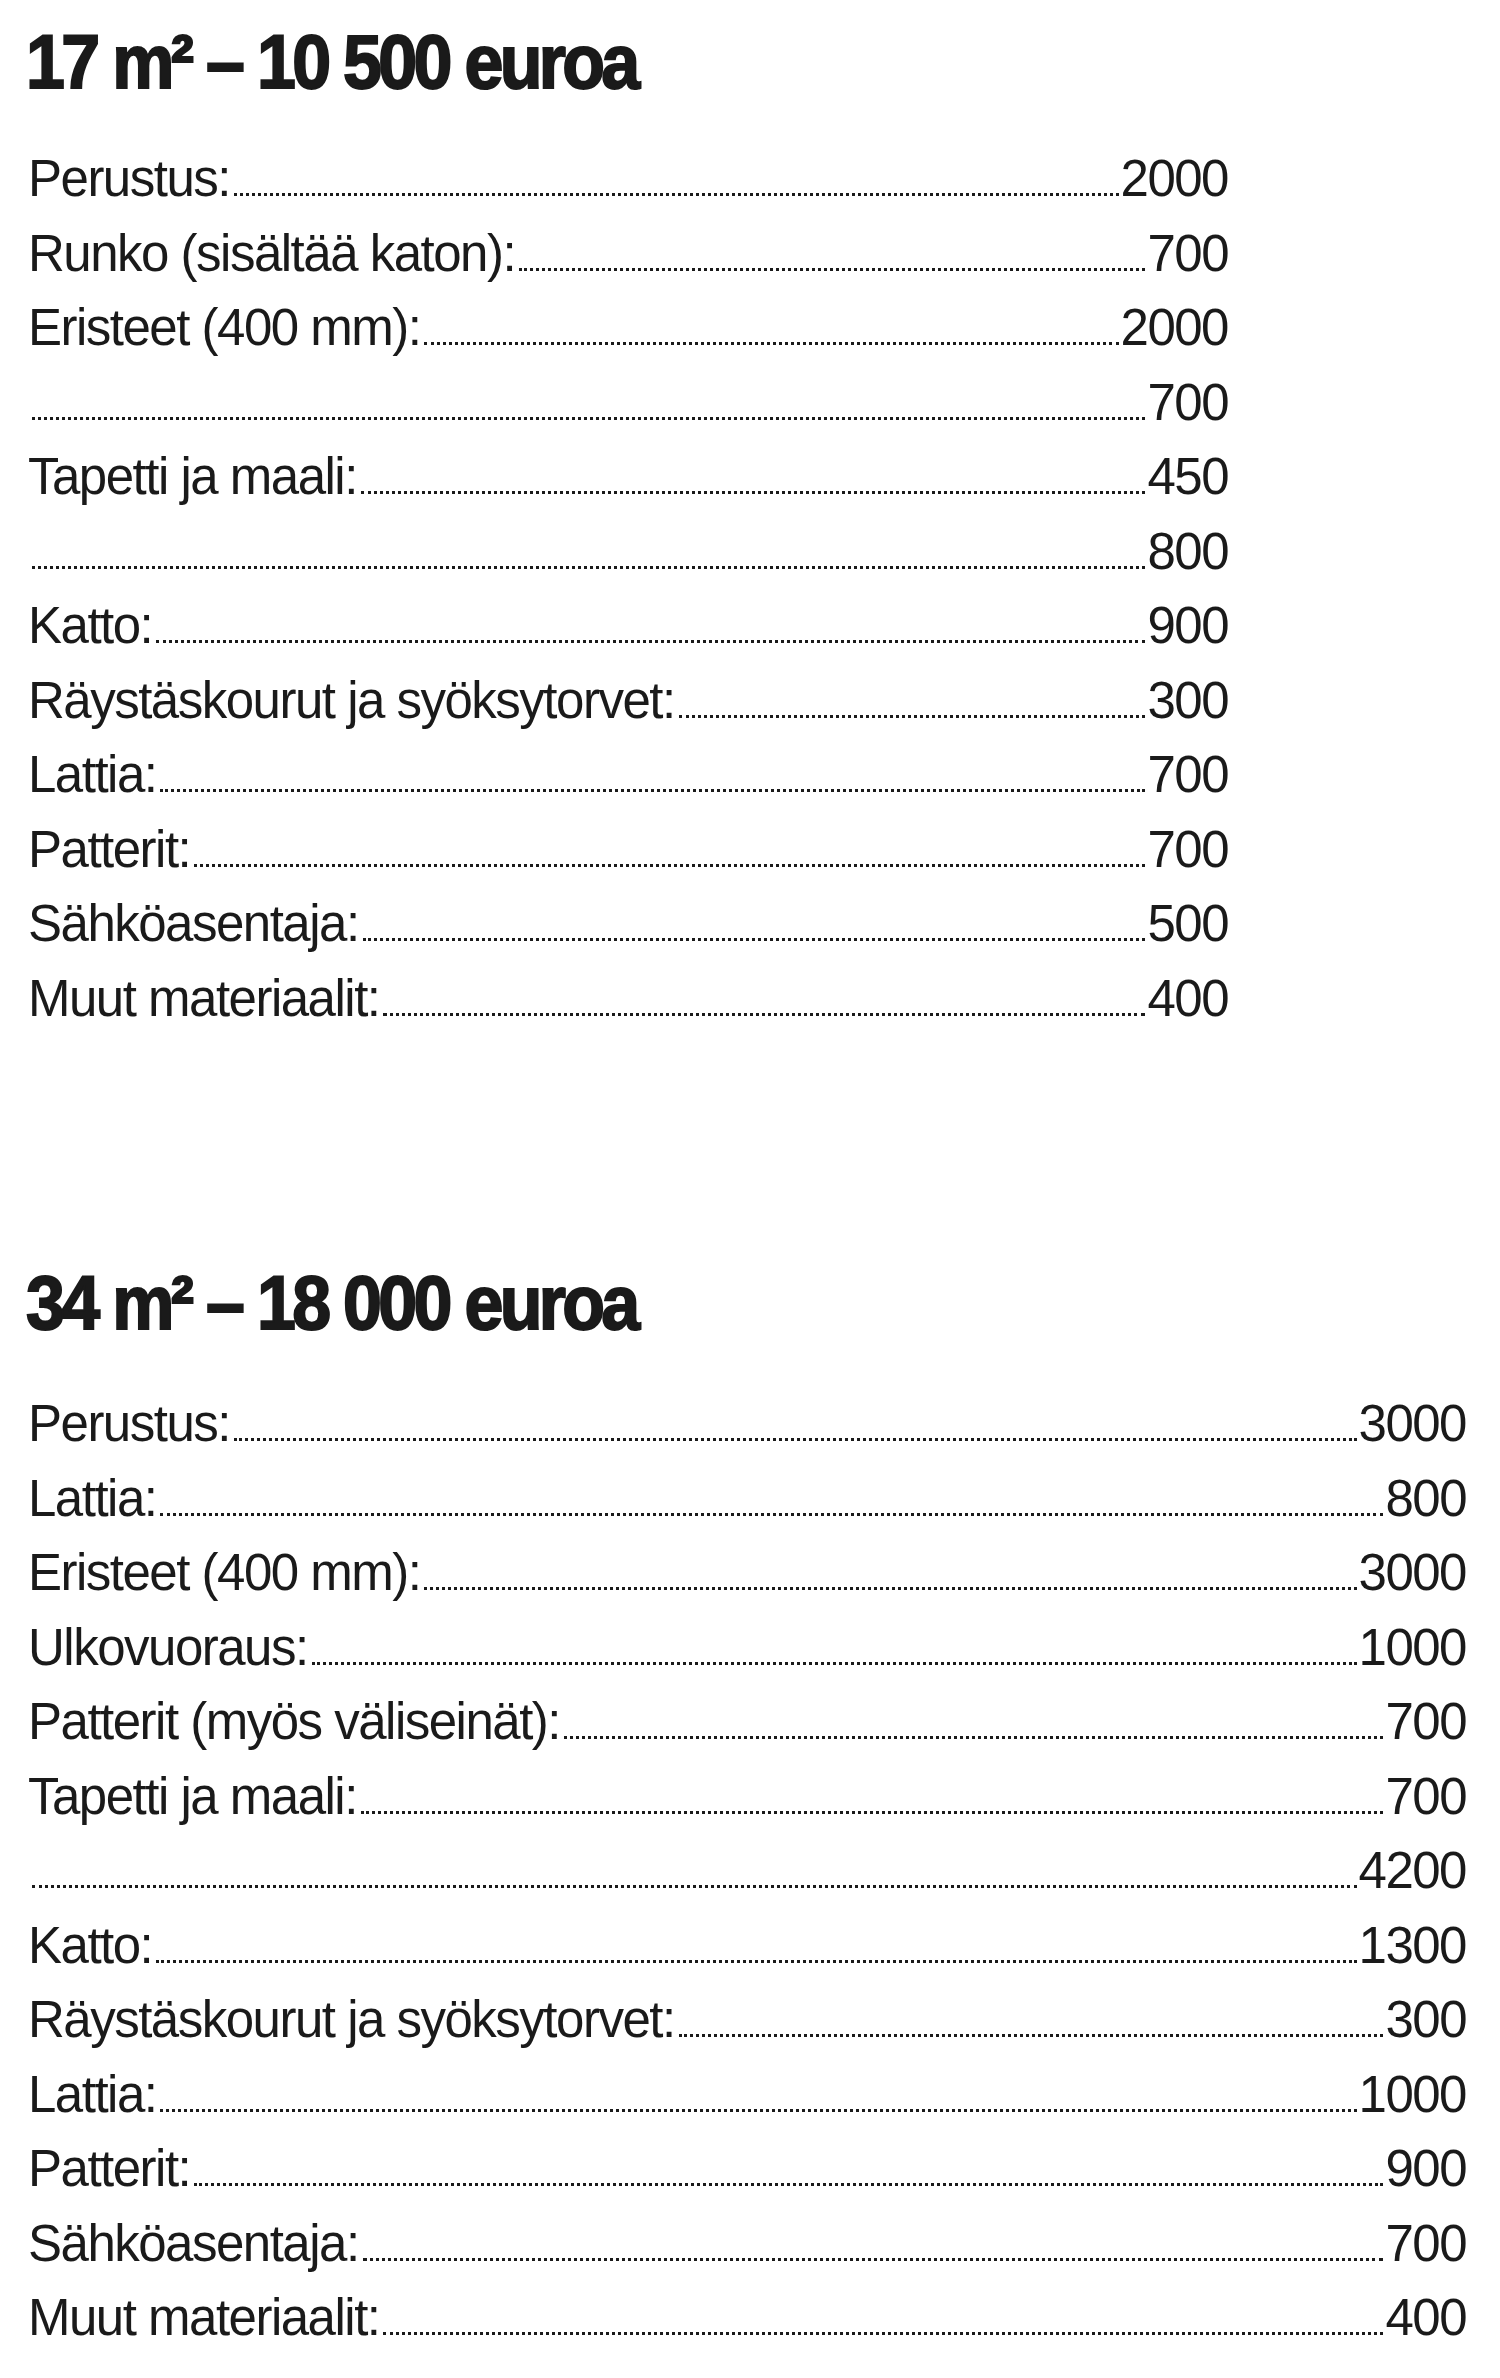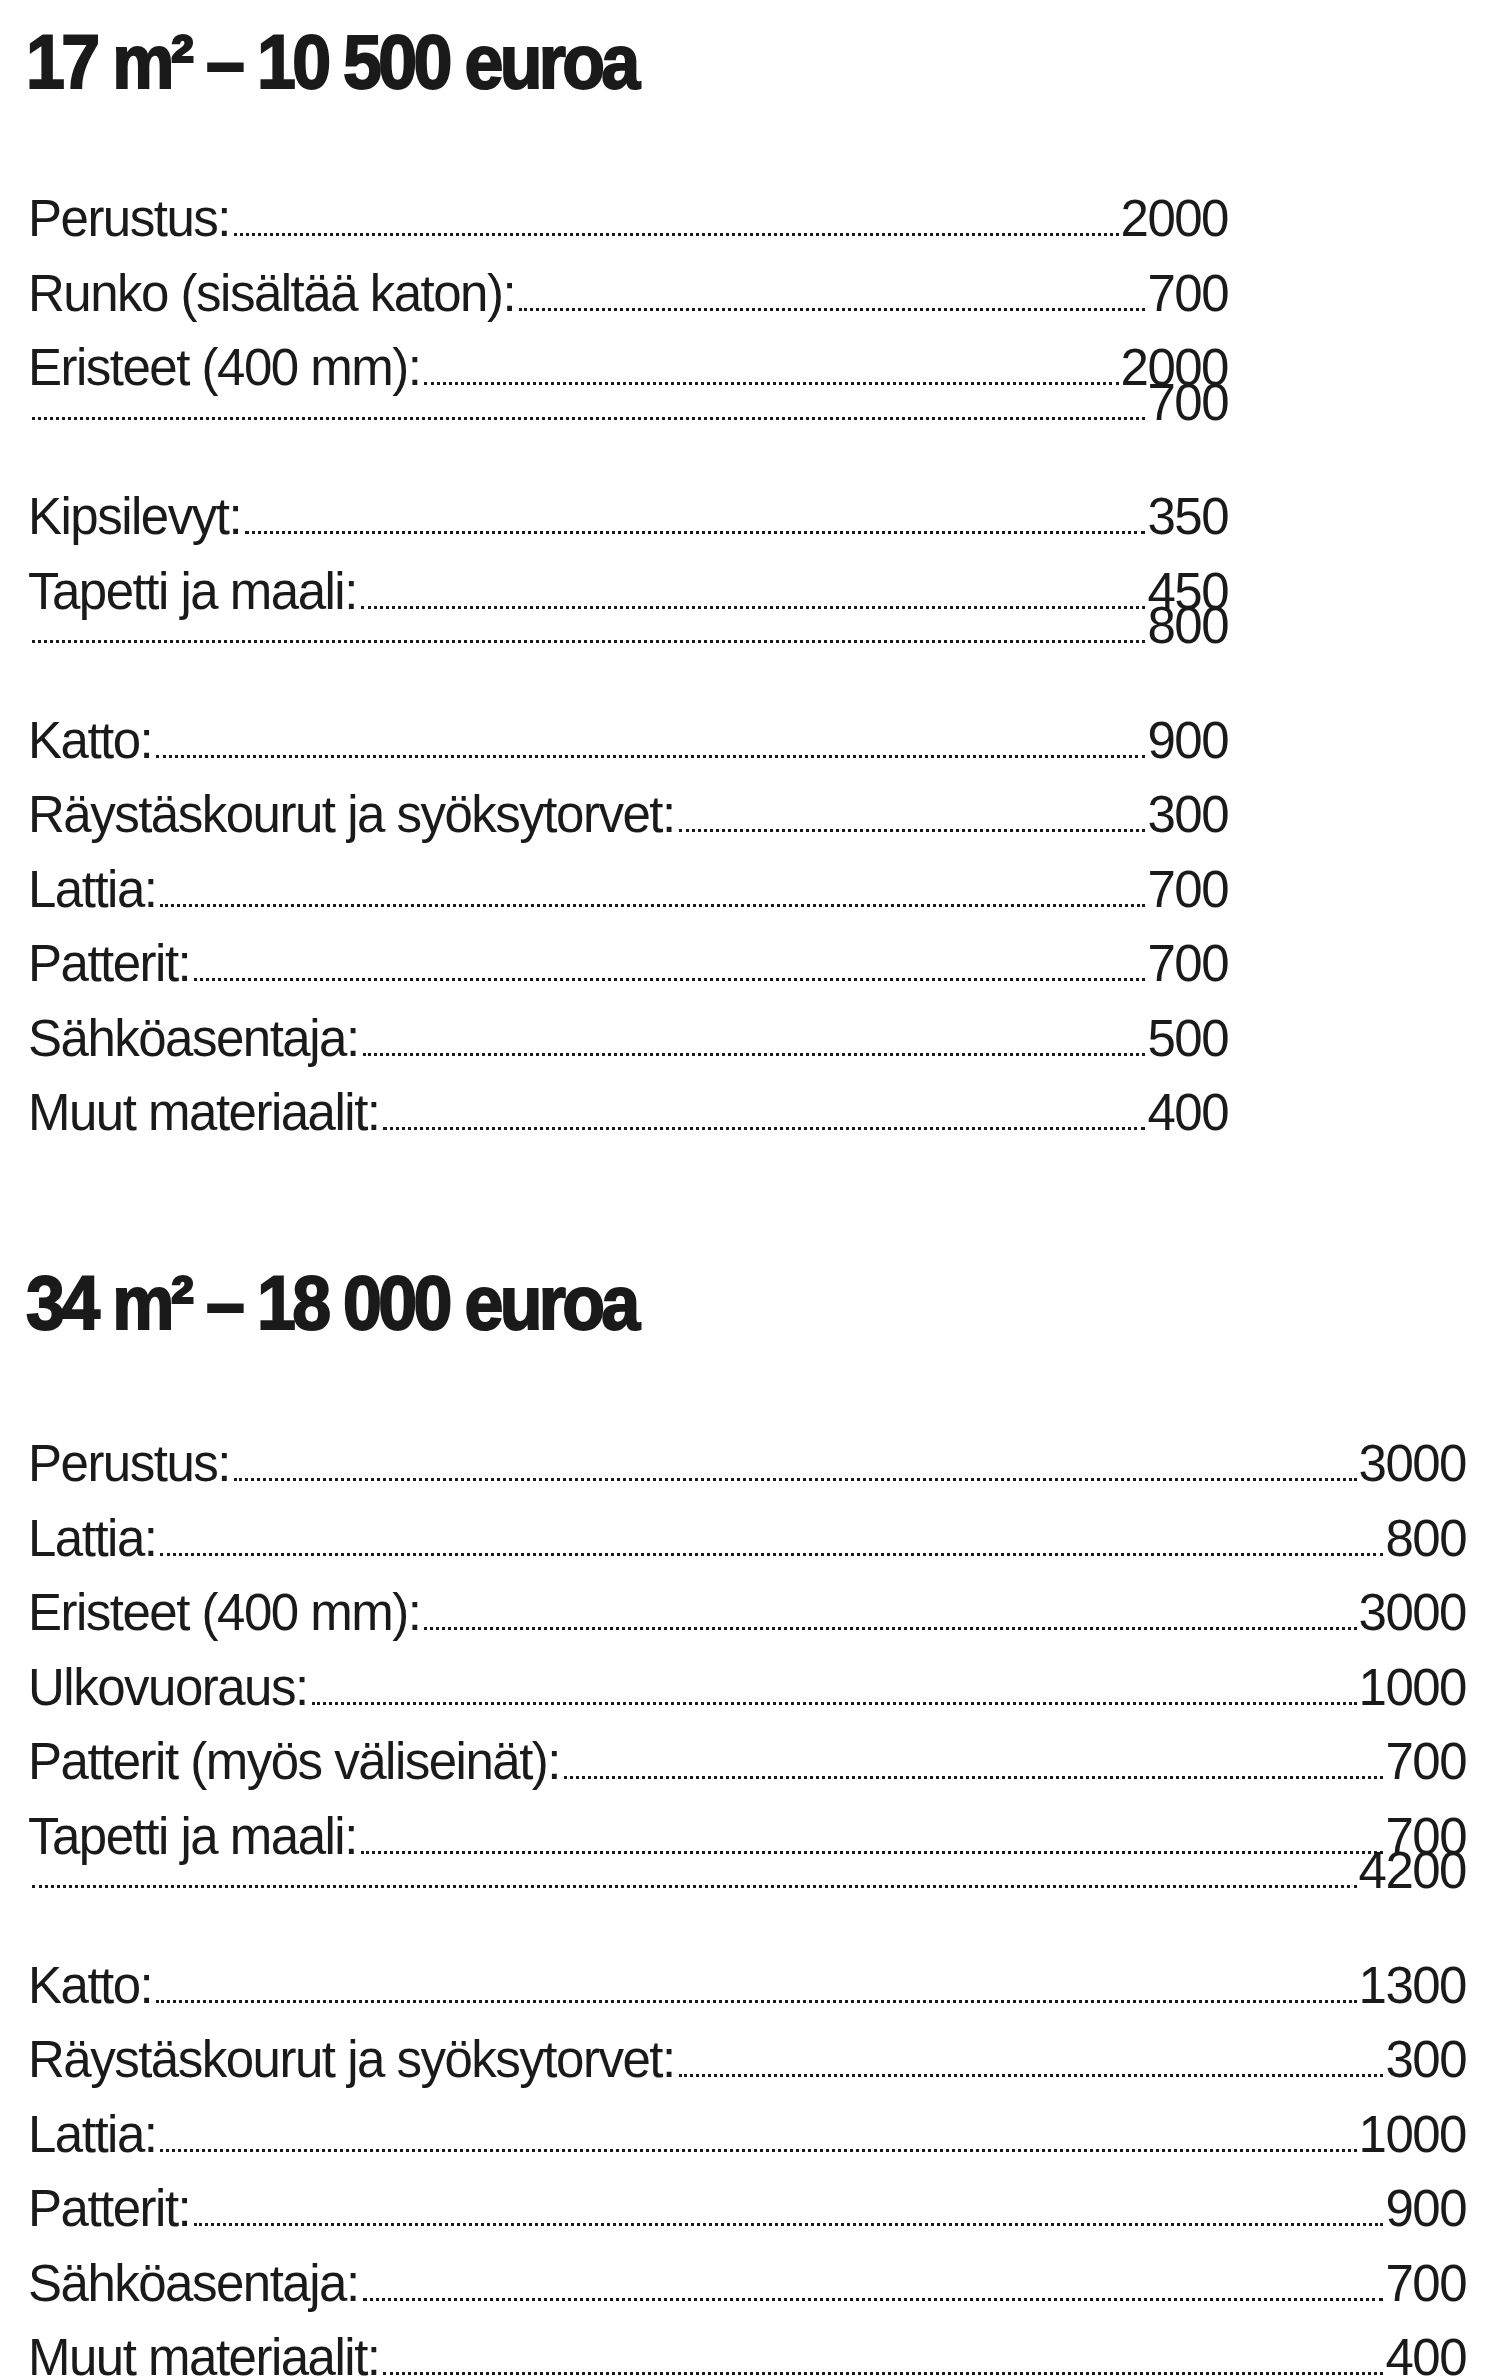--- a/index.html
+++ b/index.html
@@ -1,20 +1,20 @@
 <!DOCTYPE html>
 <html><head>
 <meta charset="utf-8">
 <style>
   html, body { margin:0; padding:0; background:#ffffff; }
   body { width:1500px; height:2378px; position:relative; overflow:hidden; color:#1a1a1a; font-family:"Liberation Sans", sans-serif; }
   .title { position:absolute; left:26px; margin:0; font-family:"Liberation Sans", sans-serif; font-weight:900; font-size:76px; letter-spacing:-4px; line-height:1; transform:scaleX(0.92); transform-origin:left top; -webkit-text-stroke:2px #1a1a1a; }
   .list { position:absolute; left:28px; }
   .row { display:flex; align-items:baseline; height:74.5px; font-size:51px; line-height:74.5px; font-family:"Liberation Sans", sans-serif; letter-spacing:-1.5px; white-space:nowrap; }
-  .row .lbl { flex:0 0 auto; transform-origin:left;margin-top:40px; }
+  .row .lbl { flex:0 0 auto; transform-origin:left; }
   .row .dots { flex:1 1 auto; border-bottom:3px dotted #1a1a1a; margin:0 2px 12px 4px; height:0; align-self:baseline; }
   .row .val { flex:0 0 auto;text-align:right; }
   #list1 { top:142px; width:1200px; }
   #list2 { top:1387px; width:1438px; }
   #title1 { top:24px; }
   #title2 { top:1265px; }
 </style>
 </head>
 <body>
 
@@ -31,25 +31,20 @@
       <span class="val">700</span>
     </div>
     <div class="row">
       <span class="lbl">Eristeet (400 mm):</span>
       <span class="dots"></span>
       <span class="val">2000</span>
     </div>
     <div class="row">
       <span class="dots"></span>
       <span class="val">700</span>
-    </div>
-    <div class="row">
-      <span class="lbl">Kipsilevyt:</span>
-      <span class="dots"></span>
-      <span class="val">350</span>
     </div>
     <div class="row">
       <span class="lbl">Tapetti ja maali:</span>
       <span class="dots"></span>
       <span class="val">450</span>
     </div>
     <div class="row">
       <span class="dots"></span>
       <span class="val">800</span>
     </div>

